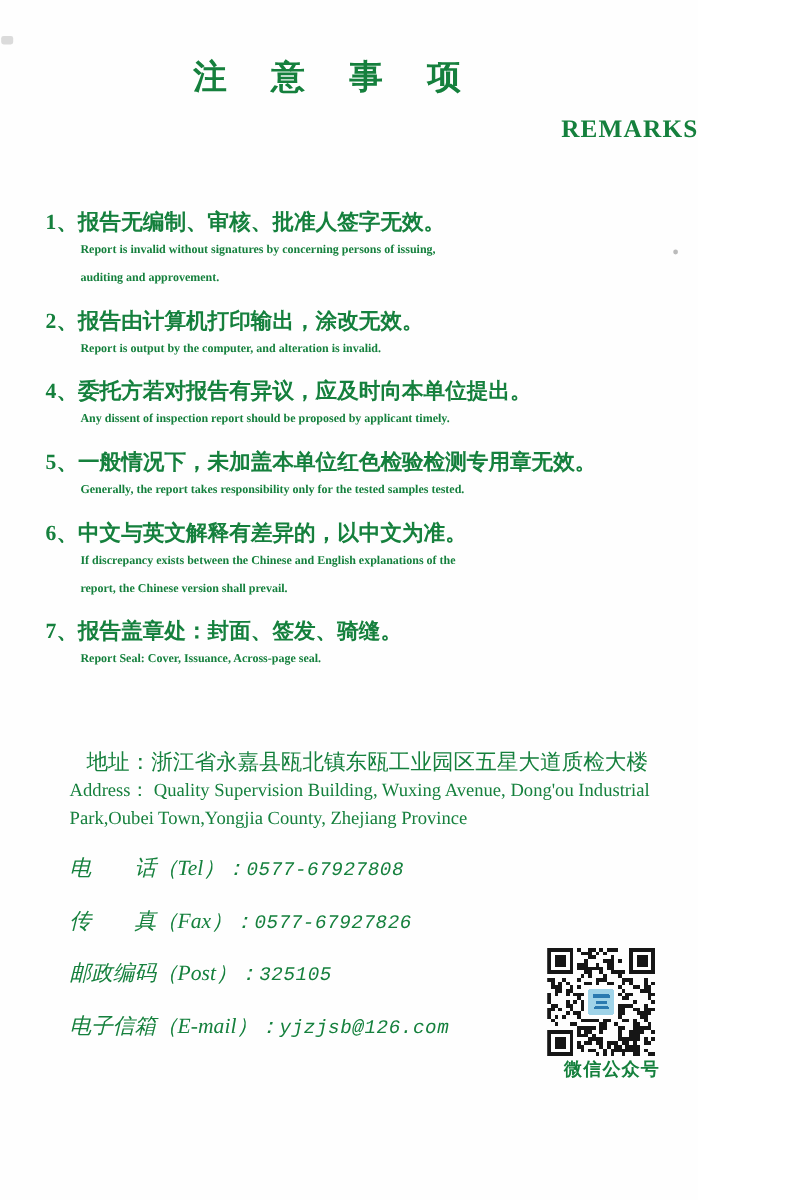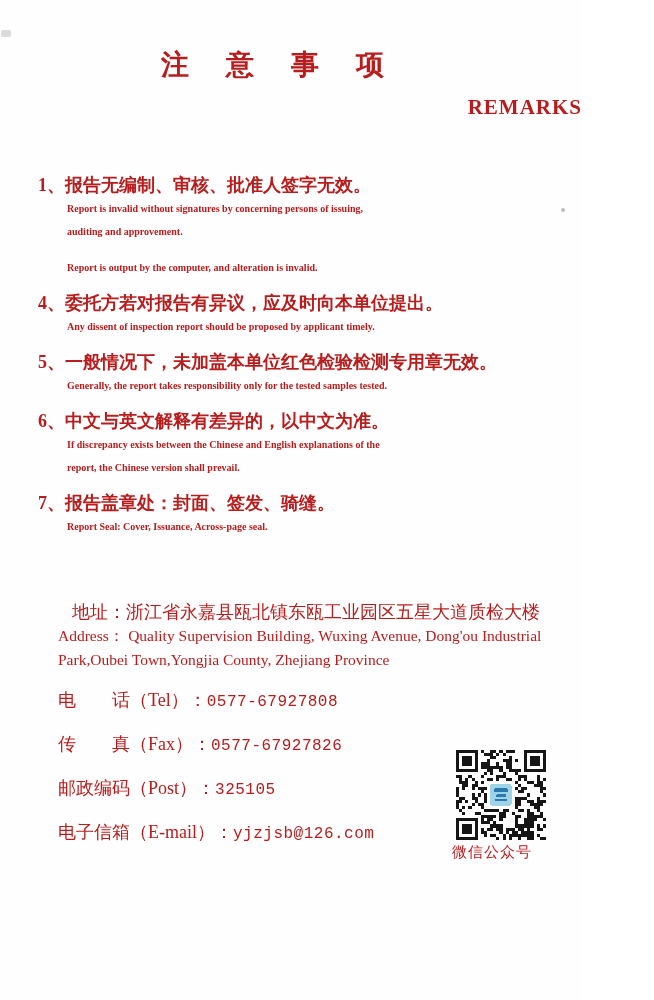--- a/index.html
+++ b/index.html
@@ -1,20 +1,20 @@
 <!DOCTYPE html>
 <html><head>
 <meta charset="utf-8">
 <style>
   html,body{margin:0;padding:0;background:#ffffff;}
   .page{
     position:relative;
     width:582px;height:1000px;
     background:#fefefe;
-    color:#b91c1c;
+    color:#15803d;
     font-family:"Liberation Serif","DejaVu Serif",serif;
     overflow:hidden;
   }
   .title-cn{
     margin:48px 0 0 0;
     text-align:center;
     font-size:28px;
     font-weight:bold;
     letter-spacing:37px;
     line-height:34px;
@@ -33,32 +33,33 @@
   .en-line{
     font-size:10px;
     line-height:23px;
     margin-left:29px;
     white-space:pre-line;
   }
   .address{margin:62px 28px 0 58px;}
   .addr-cn{font-size:18px;line-height:24px;text-align:center;}
   .addr-en{font-size:15.5px;line-height:24px;white-space:pre-line;}
   .contacts{margin:16px 0 0 58px;}
-  .contact-row{line-height:24px;margin-bottom:18px;}
+  .contact-row{line-height:24px;margin-bottom:18px;font-style:italic;}
   .contact-label{font-size:18px;}
   .contact-value{
     font-family:"Liberation Mono","DejaVu Sans Mono",monospace;
     font-size:16px;
     letter-spacing:0.5px;
   }
   .qr-block{
     position:absolute;
-    left:452px;top:750px;
+    left:452px;top:790px;
     width:98px;
-    text-align:left;
+    text-align:right;
+    font-weight:bold;
   }
   .qr-svg{width:90px;height:90px;display:block;margin:0 auto;}
   .qr-caption{font-size:15px;line-height:18px;margin-top:3px;letter-spacing:1px;}
   .artifact-smudge{
     position:absolute;left:1px;top:30px;
     width:10px;height:7px;
     background:#bdbdbd;opacity:.55;border-radius:2px;
   }
   .artifact-dot{
     position:absolute;left:561px;top:208px;
@@ -79,20 +80,21 @@
 
   <div class="remarks">
 
     <div class="item">
       <div class="cn-line"><span class="num">1、</span><span>报告无编制、审核、批准人签字无效。</span></div>
       <div class="en-line">Report is invalid without signatures by concerning persons of issuing,
 auditing and approvement.</div>
     </div>
 
     <div class="item">
+      <div class="cn-line"><span class="num">2、</span><span>报告由计算机打印输出，涂改无效。</span></div>
       <div class="en-line">Report is output by the computer, and alteration is invalid.</div>
     </div>
 
     <div class="item">
     </div>
 
     <div class="item">
       <div class="cn-line"><span class="num">4、</span><span>委托方若对报告有异议，应及时向本单位提出。</span></div>
       <div class="en-line">Any dissent of inspection report should be proposed by applicant timely.</div>
     </div>

